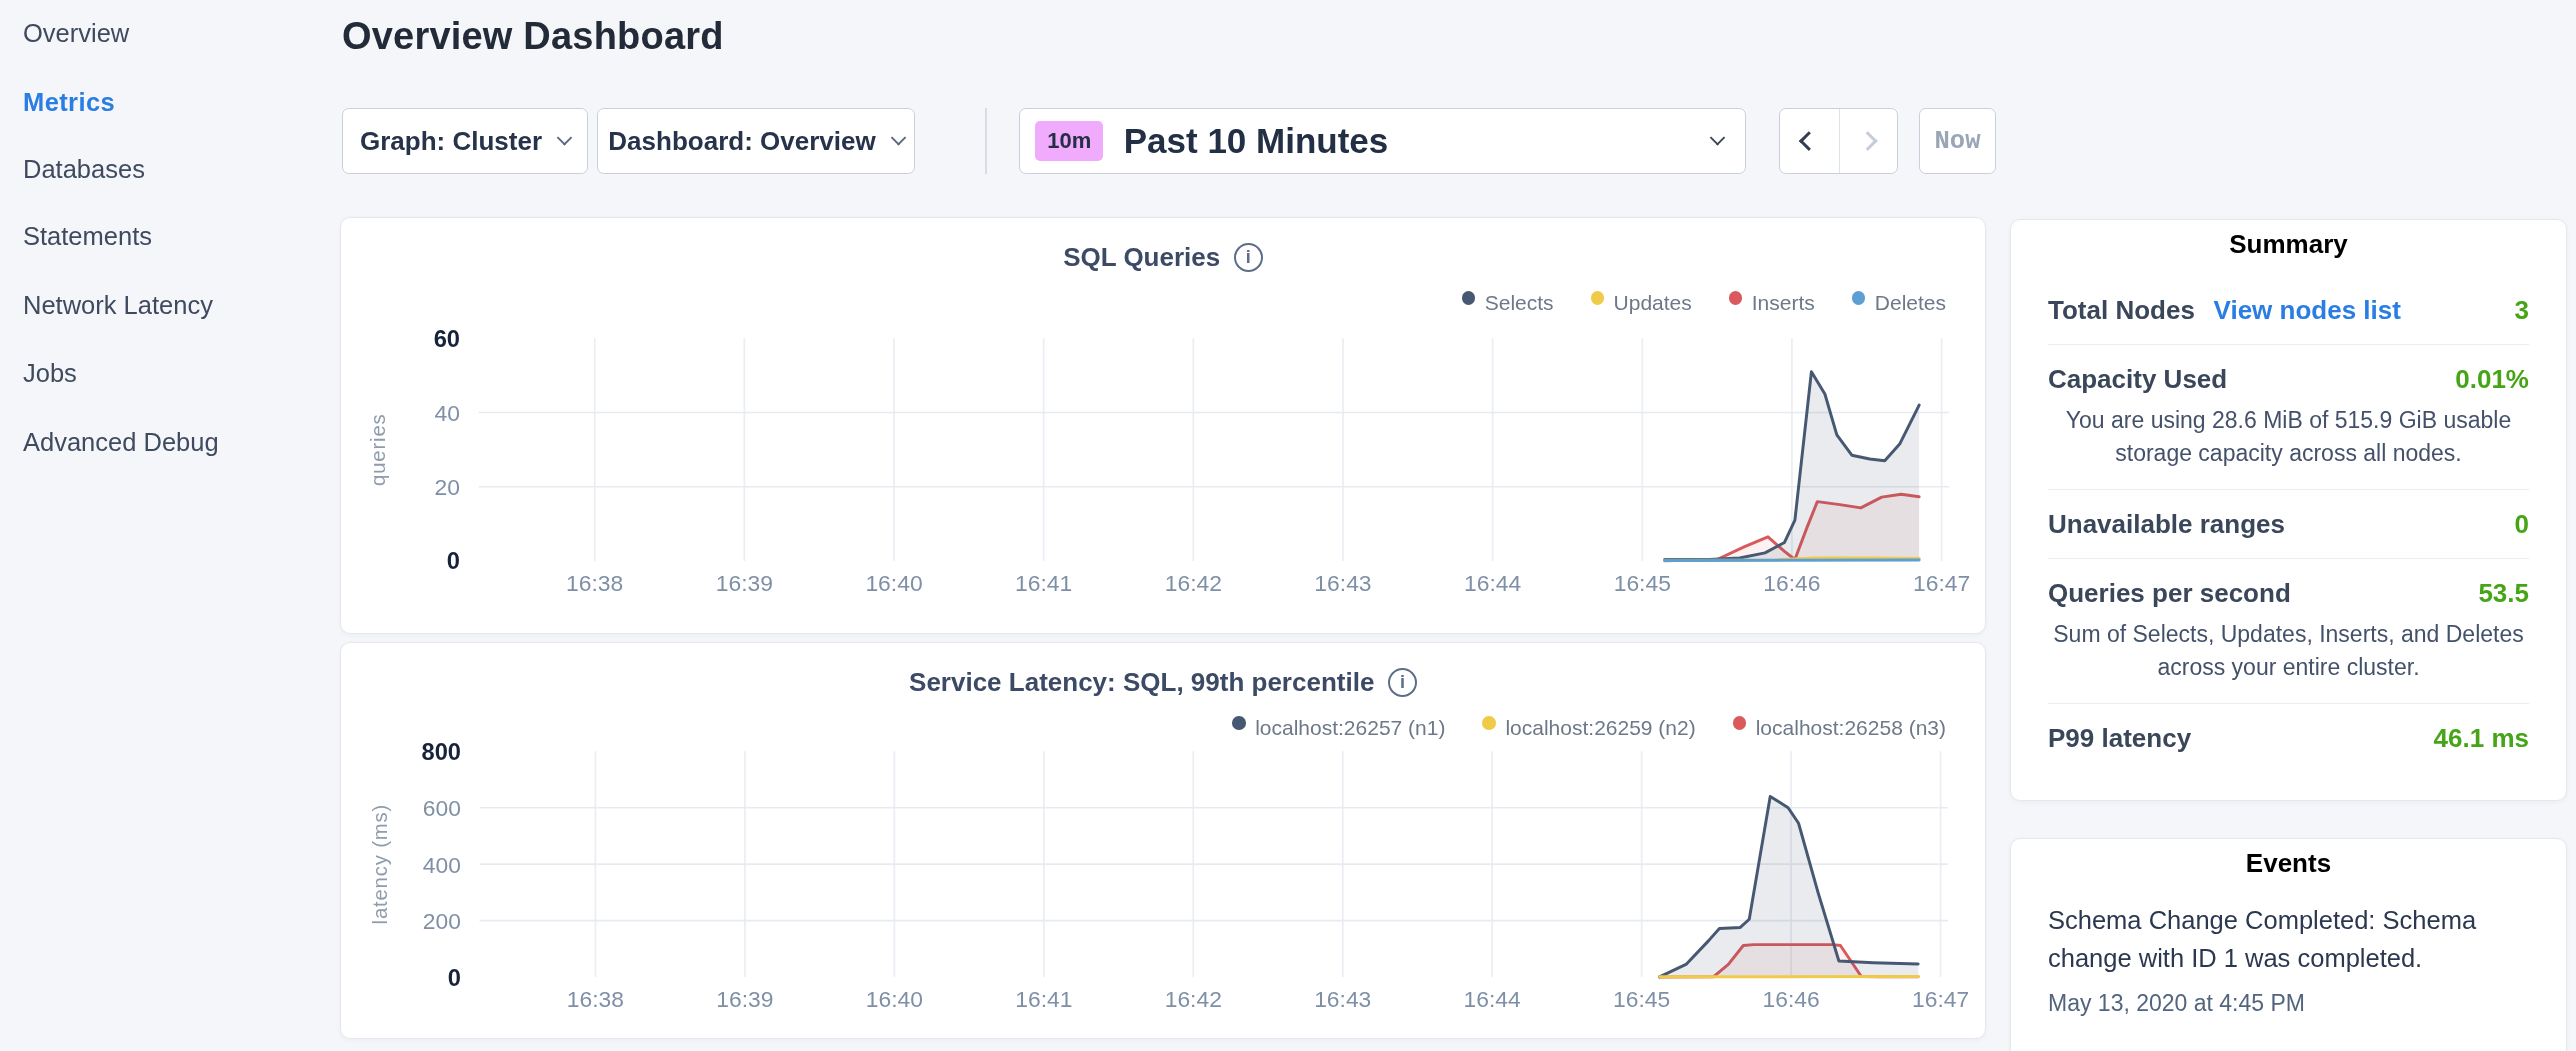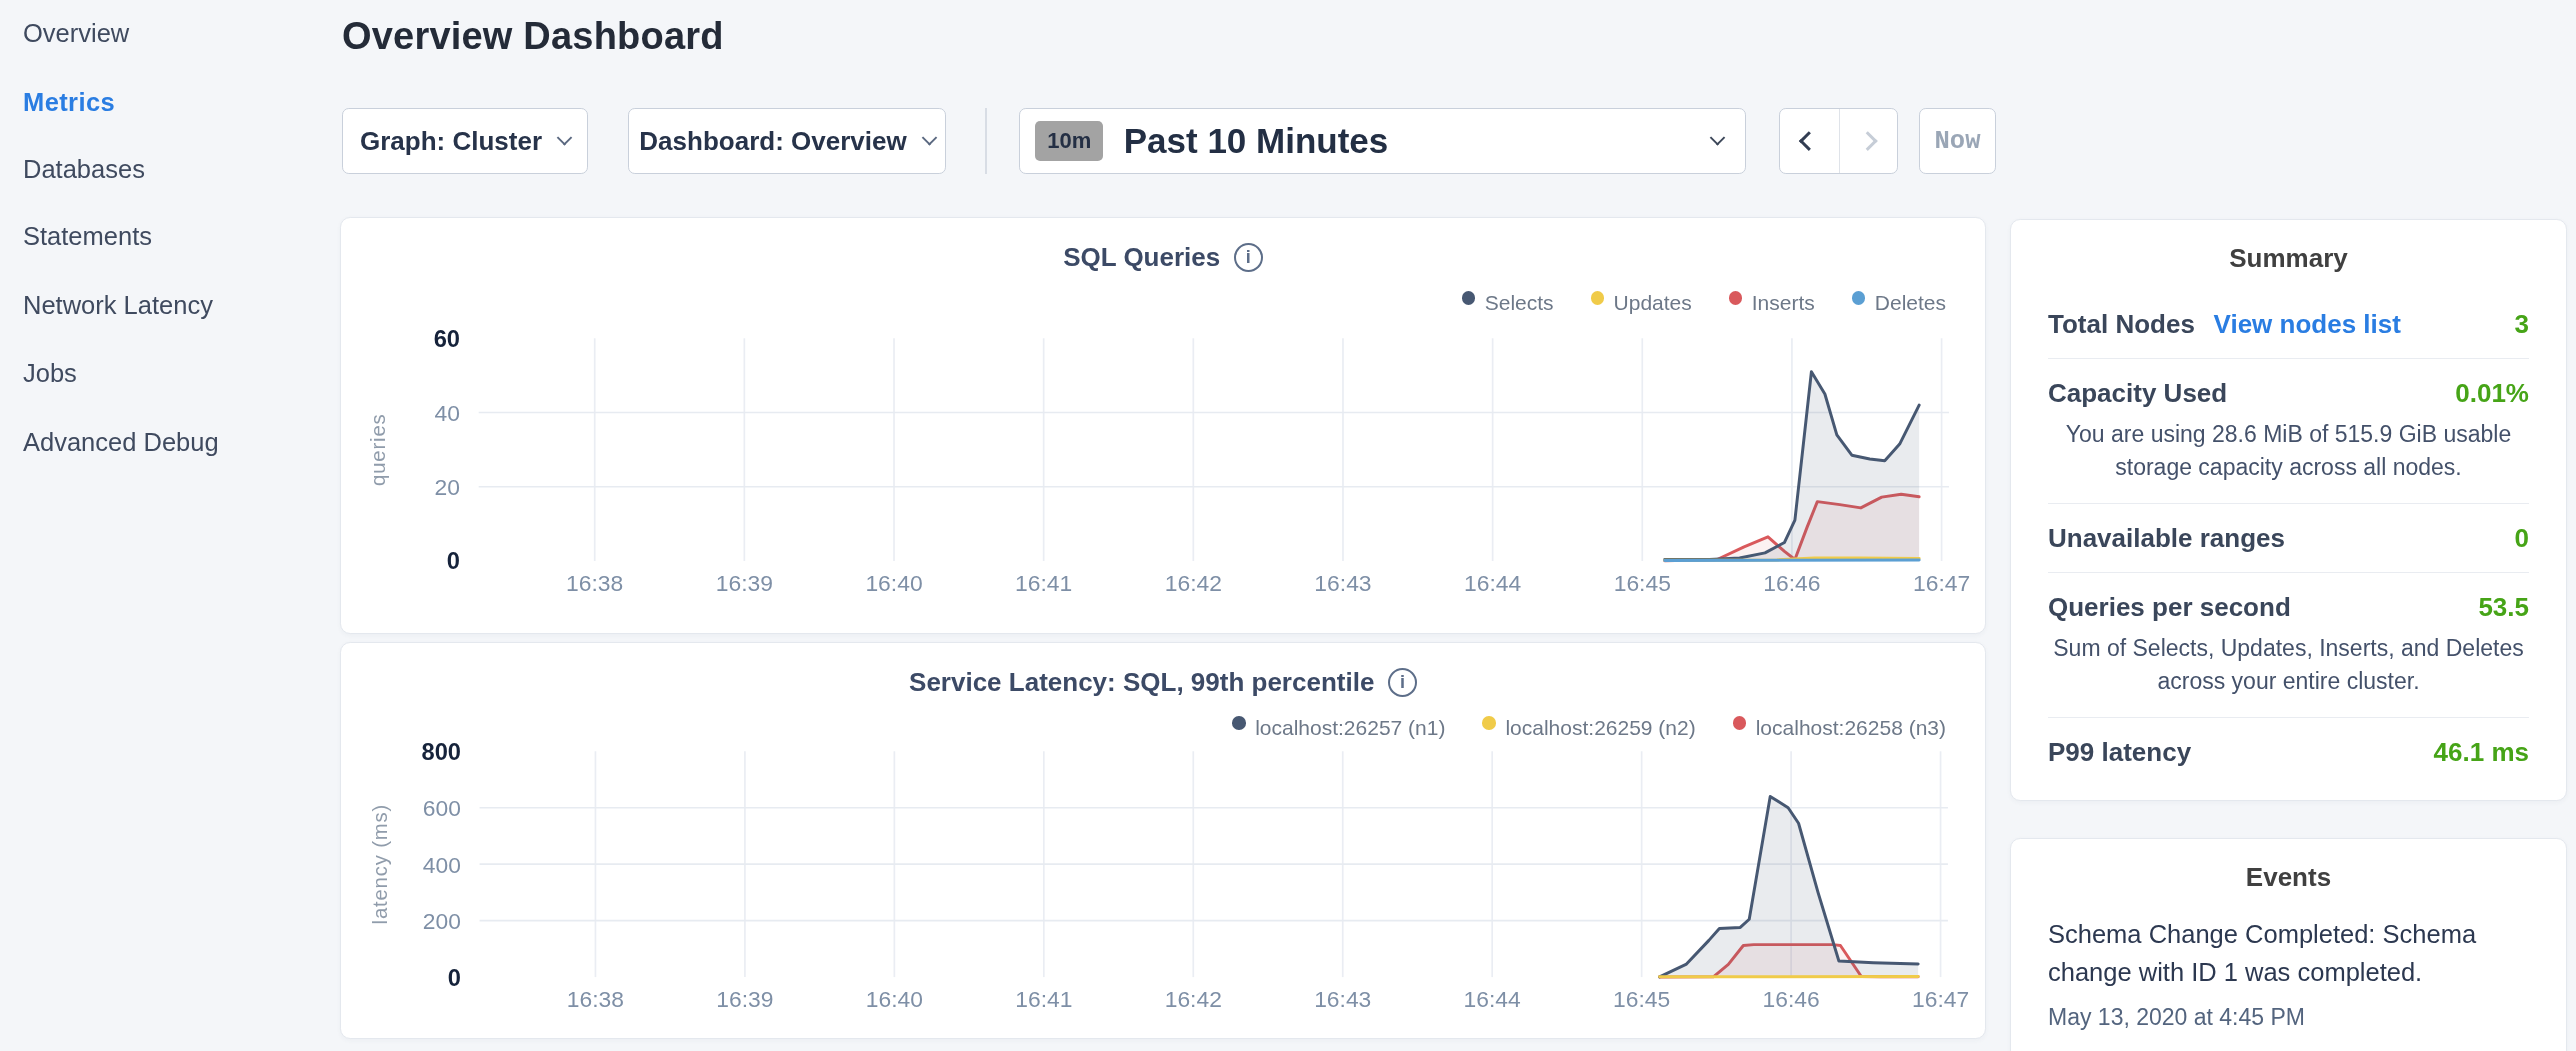--- a/index.html
+++ b/index.html
@@ -33,21 +33,21 @@
   }
   .dropdown { justify-content:center; gap:17px; }
   .dropdown-label { font-size:26px; font-weight:700; color:#27334a; }
   .chev-down {
     width:11px; height:11px; border-right:2.6px solid #5a6880; border-bottom:2.6px solid #5a6880;
     transform:rotate(45deg) translate(-2.6px,-2.6px); display:inline-block;
   }
   .ctrl-divider { position:absolute; top:108px; left:985px; width:1.7px; height:66px; background:#d8dde5; }
   .timebox { left:1019px; width:727px; padding:0 22px 0 15.3px; }
   .time-badge {
-    background:#a3a3a3; border-radius:5.1px; padding:6.8px 12px; font-size:22px;
+    background:#f0abfc; border-radius:5.1px; padding:6.8px 12px; font-size:22px;
     font-weight:700; color:#242f44;
   }
   .time-label { font-size:35px; font-weight:700; color:#232f44; margin-left:20.4px; }
   .timebox .chev-down { margin-left:auto; border-color:#3c4759; }
   .arrow-group { left:1779px; width:119px; padding:0; overflow:hidden; }
   .arrow-btn { width:50%; height:100%; display:flex; align-items:center; justify-content:center; cursor:pointer; }
   .arrow-btn + .arrow-btn { border-left:1.7px solid #dfe3e9; }
   .chev-left {
     width:13.6px; height:13.6px; border-left:3.4px solid #323d52; border-bottom:3.4px solid #323d52;
     transform:rotate(45deg); display:inline-block;
@@ -84,21 +84,21 @@
 
   svg text { font-family:"Liberation Sans","DejaVu Sans",sans-serif; }
   .x-tick { fill:#7e8fa6; font-size:27px; }
   .y-tick { fill:#7e8fa6; font-size:27px; }
   .y-tick-strong { fill:#16233b; font-size:28px; font-weight:700; }
   .unit-label { fill:#909cab; font-size:24px; letter-spacing:1px; }
 
   
   .summary-card { left:2010px; top:219px; width:557px; height:582px; padding:0 37px; }
   .events-card { left:2010px; top:838px; width:557px; height:289px; padding:0 37px; }
-  .panel-title { font-size:26px; font-weight:700; color:#404040; text-align:center; margin-top:23px; }
+  .panel-title { font-size:26px; font-weight:700; color:#000000; text-align:center; margin-top:9px; }
   .sum-rows { margin-top:5.1px;text-align:center; }
   .sum-row { padding:18.7px 0; }
   .sum-row + .sum-row { border-top:1.7px solid #e9ecf1; }
   .sum-head { display:flex; align-items:baseline; }
   .sum-label { font-size:26px; font-weight:700; color:#3a465a; }
   .sum-link { font-size:26px; font-weight:600; color:#2a7de2; margin-left:18.7px; cursor:pointer; text-decoration:none;margin-top:11px; }
   .sum-value { margin-left:auto; font-size:26px; font-weight:700; color:#46a417; white-space:nowrap; }
   .sum-desc { margin-top:8.5px; font-size:23px; color:#44516a; line-height:1.45; }
 
   .event-item { margin-top:22px; }
@@ -119,21 +119,21 @@
     <div class="side-item" style="top:357px">Jobs</div>
     <div class="side-item" style="top:426px">Advanced Debug</div>
   </nav>
 
   <h1 class="page-title">Overview Dashboard</h1>
 
   <div class="ctrl dropdown" style="left:342px;width:246px">
     <span class="dropdown-label">Graph: Cluster</span>
     <span class="chev-down"></span>
   </div>
-  <div class="ctrl dropdown" style="left:628px;width:318px">
+  <div class="ctrl dropdown" style="left:597px;width:318px">
     <span class="dropdown-label">Dashboard: Overview</span>
     <span class="chev-down"></span>
   </div>
   <div class="ctrl-divider"></div>
 
   <div class="ctrl timebox">
     <span class="time-badge">10m</span>
     <span class="time-label">Past 10 Minutes</span>
     <span class="chev-down"></span>
   </div>

